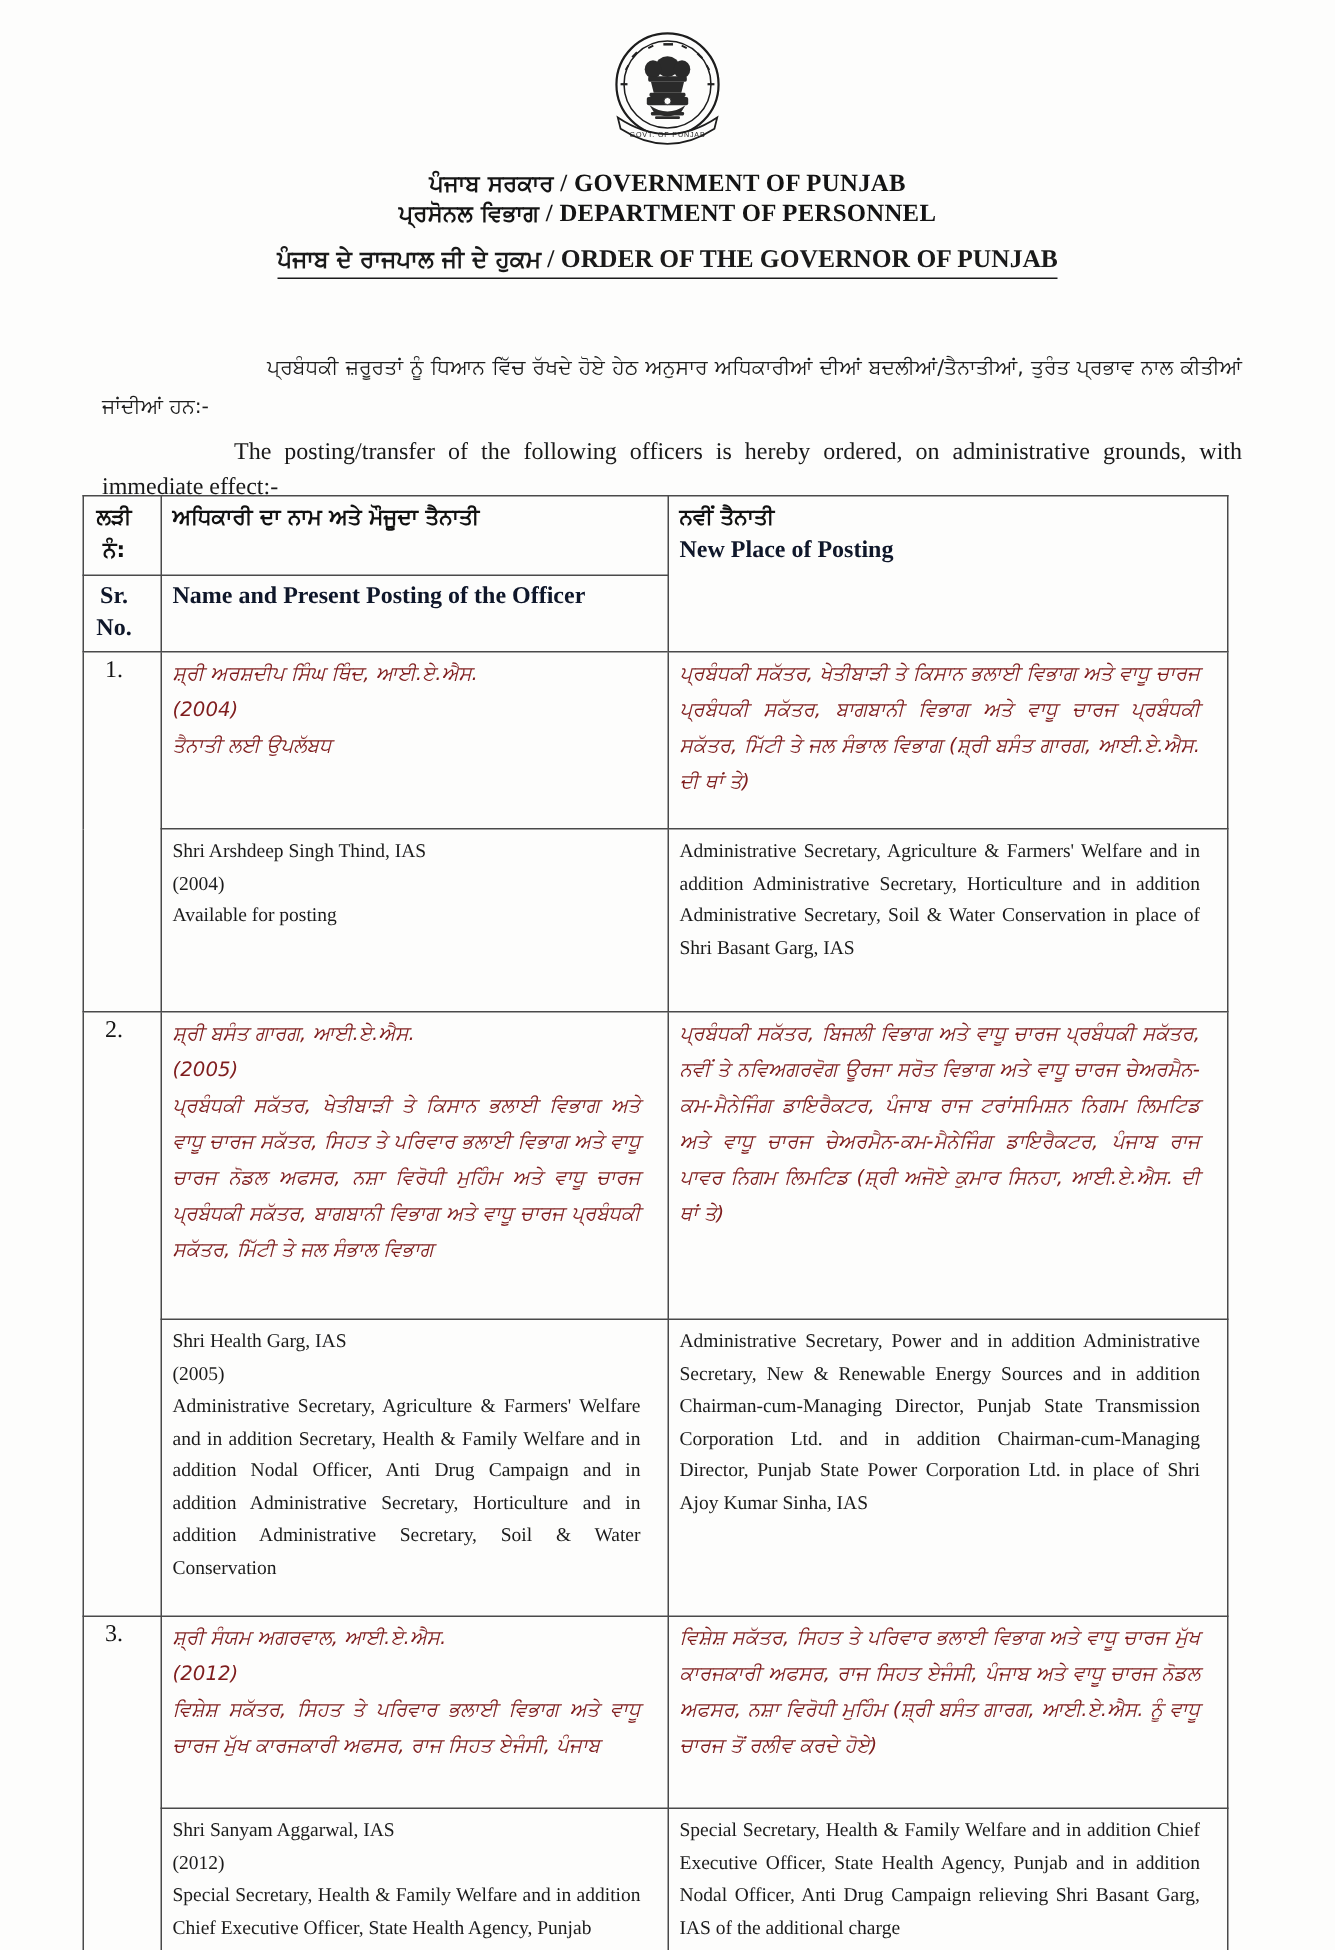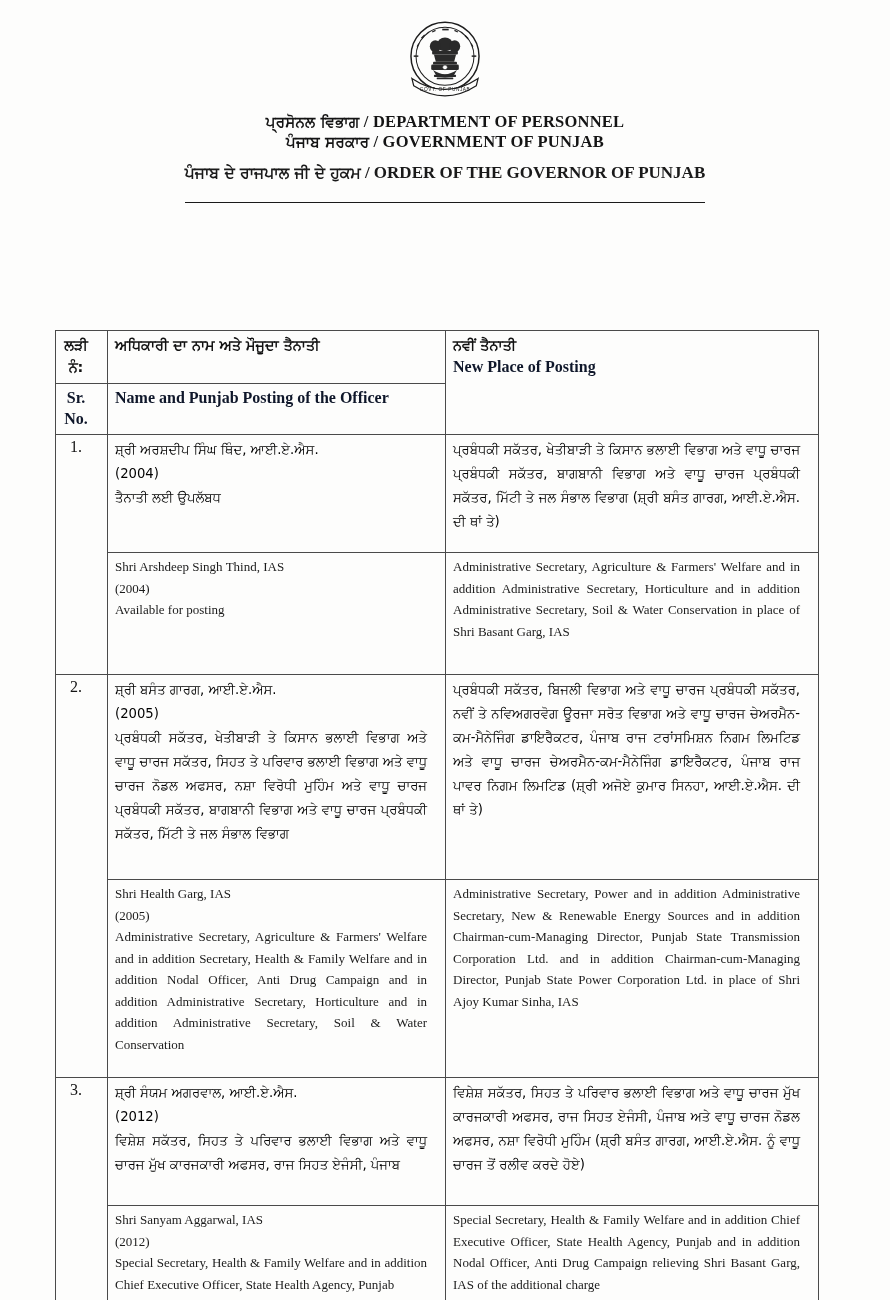--- a/index.html
+++ b/index.html
@@ -45,21 +45,21 @@
   }
   .hdr-line .gur { font-family: "DejaVu Sans", sans-serif; font-size: 15px; font-weight: bold; }
 
   .order-title {
     margin-top: 10px;
     display: inline-block;
     font-weight: bold;
     font-size: 17px;
     line-height: 21px;
     border-bottom: 1.6px solid #1a1a1a;
-    padding-bottom: 18px;
+    padding-bottom: 1px;
     white-space: nowrap;
   }
   .order-title .gur { font-family: "DejaVu Sans", sans-serif; font-size: 15.5px; font-weight: bold; }
 
   
   .intro-pa {
     position: absolute;
     left: 68px; right: 62px; top: 232px;
     font-family: "DejaVu Sans", sans-serif;
     font-size: 13.6px;
@@ -95,21 +95,22 @@
   }
   col.c-sr  { width: 52px; }
   col.c-nm  { width: 338px; }
   col.c-np  { width: 373px; }
 
   .cell-pa {
     font-family: "DejaVu Sans", sans-serif;
     font-size: 13.2px;
     line-height: 24px;
     text-align: justify;
-    color: #000000;
+    color: #7f1d1d;
+    font-style: italic;
   }
   .cell-en {
     font-family: "Liberation Serif", serif;
     font-size: 13px;
     line-height: 21.5px;
     text-align: justify;
     color: #1b1b1b;
   }
   .cell-en .line, .cell-pa .line { display: block; }
   .just { text-align: justify; text-align-last: left; }
@@ -199,33 +200,35 @@
         <rect x="41" y="69" width="18" height="2" rx="0.7"></rect>
       </g>
 
       <path d="M14 70 Q50 94 86 70 L84 78 Q50 100 16 78 Z" fill="#fdfdfc" stroke="#1d1d1d" stroke-width="1.3"></path>
       <text x="50" y="84" font-family="Liberation Sans, sans-serif" font-size="5.2" text-anchor="middle" fill="#1d1d1d" letter-spacing="0.6">GOVT. OF PUNJAB</text>
     </svg>
   </div>
 
   <div class="header">
     <div class="hdr-line">
+      <span class="gur">ਪੰਜਾਬ ਸਰਕਾਰ</span>
+      <span>/ GOVERNMENT OF PUNJAB</span>
+    </div>
+    <div class="hdr-line">
       <span class="gur">ਪ੍ਰਸੋਨਲ ਵਿਭਾਗ</span>
       <span>/ DEPARTMENT OF PERSONNEL</span>
-    </div>
-    <div class="hdr-line">
-      <span class="gur">ਪੰਜਾਬ ਸਰਕਾਰ</span>
-      <span>/ GOVERNMENT OF PUNJAB</span>
     </div>
     <div class="order-title">
       <span class="gur">ਪੰਜਾਬ ਦੇ ਰਾਜਪਾਲ ਜੀ ਦੇ ਹੁਕਮ</span>
       <span>/ ORDER OF THE GOVERNOR OF PUNJAB</span>
     </div>
   </div>
 
+  <div class="intro-pa">ਪ੍ਰਬੰਧਕੀ ਜ਼ਰੂਰਤਾਂ ਨੂੰ ਧਿਆਨ ਵਿੱਚ ਰੱਖਦੇ ਹੋਏ ਹੇਠ ਅਨੁਸਾਰ ਅਧਿਕਾਰੀਆਂ ਦੀਆਂ ਬਦਲੀਆਂ/ਤੈਨਾਤੀਆਂ, ਤੁਰੰਤ ਪ੍ਰਭਾਵ ਨਾਲ ਕੀਤੀਆਂ ਜਾਂਦੀਆਂ ਹਨ:-</div>
+  <div class="intro-en">The posting/transfer of the following officers is hereby ordered, on administrative grounds, with immediate effect:-</div>
 
   <table class="orders">
     <colgroup>
         <col class="c-sr">
         <col class="c-nm">
         <col class="c-np">
       </colgroup>
     <tbody>
 
       <tr>
@@ -239,21 +242,21 @@
           <div class="hdr-cell-pa">ਨਵੀਂ ਤੈਨਾਤੀ</div>
           <div class="hdr-cell-en">New Place of Posting</div>
         </td>
       </tr>
 
       <tr>
         <td class="sr hdr nb-top">
           <span class="hdr-cell-en">Sr. No.</span>
         </td>
         <td class="nb-top">
-          <span class="hdr-cell-en">Name and Punjab Posting of the Officer</span>
+          <span class="hdr-cell-en">Name and Present Posting of the Officer</span>
         </td>
       </tr>
 
       <tr>
         <td class="sr" rowspan="2">1.</td>
         <td style="height:118px">
           <div class="cell-pa">
             <span class="line">ਸ਼੍ਰੀ ਅਰਸ਼ਦੀਪ ਸਿੰਘ ਥਿੰਦ, ਆਈ.ਏ.ਐਸ.</span>
             <span class="line">(2004)</span>
             <span class="line">ਤੈਨਾਤੀ ਲਈ ਉਪਲੱਬਧ</span>

